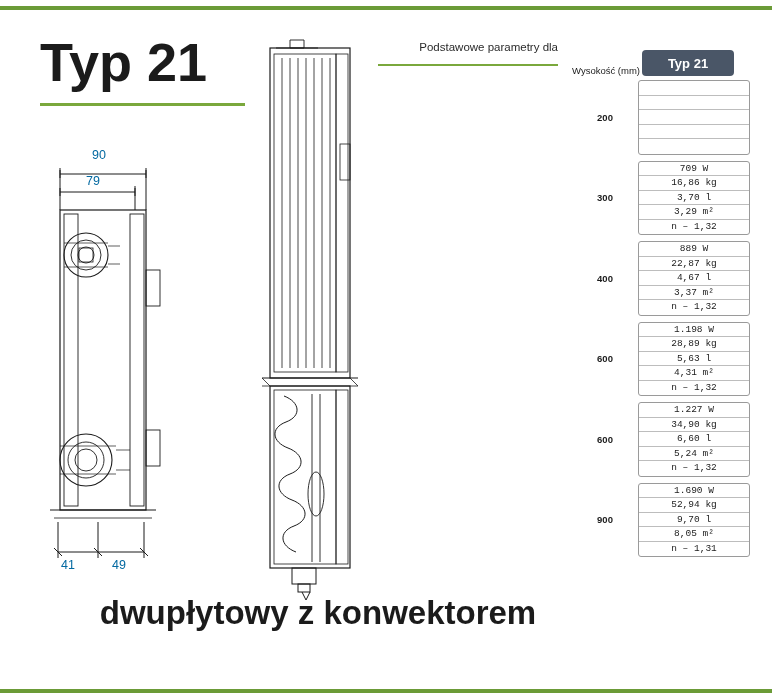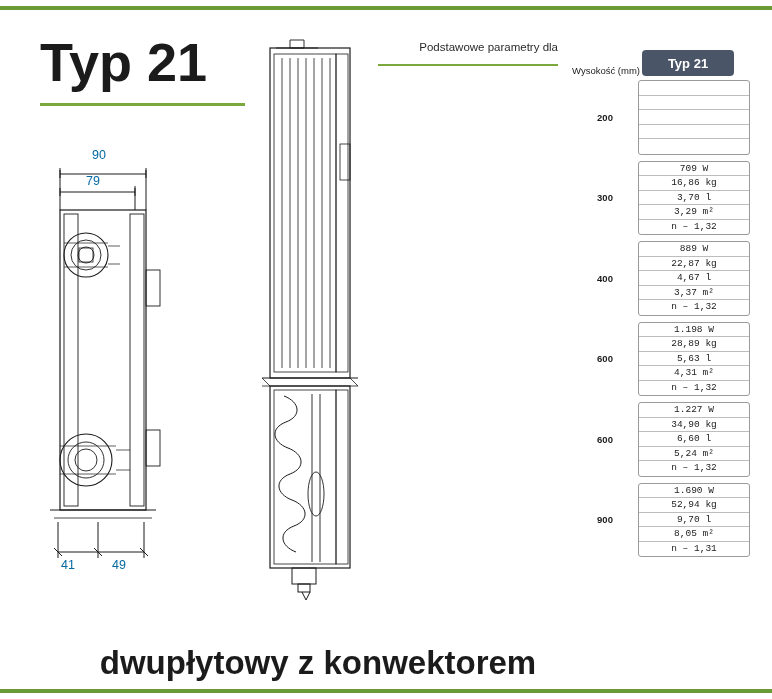--- a/index.html
+++ b/index.html
@@ -28,21 +28,21 @@
   .title-text {
     font-size:54px; font-weight:bold; color:#1b1b1b;
     letter-spacing:0px; line-height:1.05;
   }
   .title-underline {
     margin-top:12px; width:205px; height:3px; background:#7aa83c;
   }
 
   
   .caption {
-    position:absolute; left:0; top:644px; width:636px;
+    position:absolute; left:0; top:594px; width:636px;
     text-align:center;
     font-size:33px; font-weight:bold; color:#1b1b1b;
   }
 
   
   .params-note {
     position:absolute; left:376px; top:38px; width:182px;
     text-align:right;
     font-size:11.5px; color:#2b2b2b; line-height:1.72;
   }

